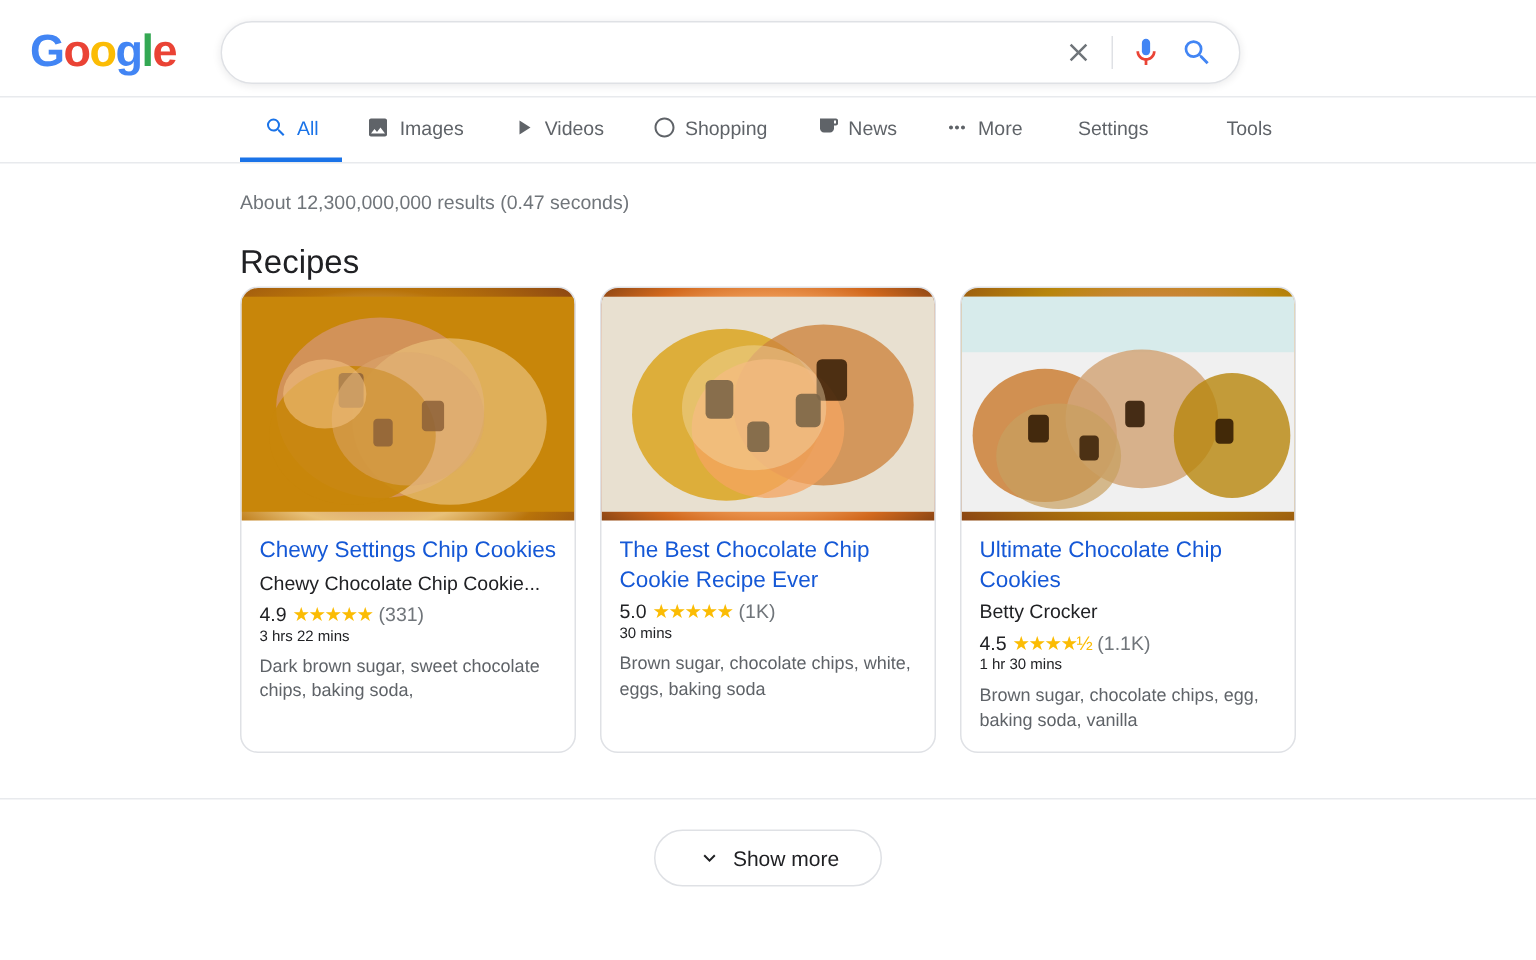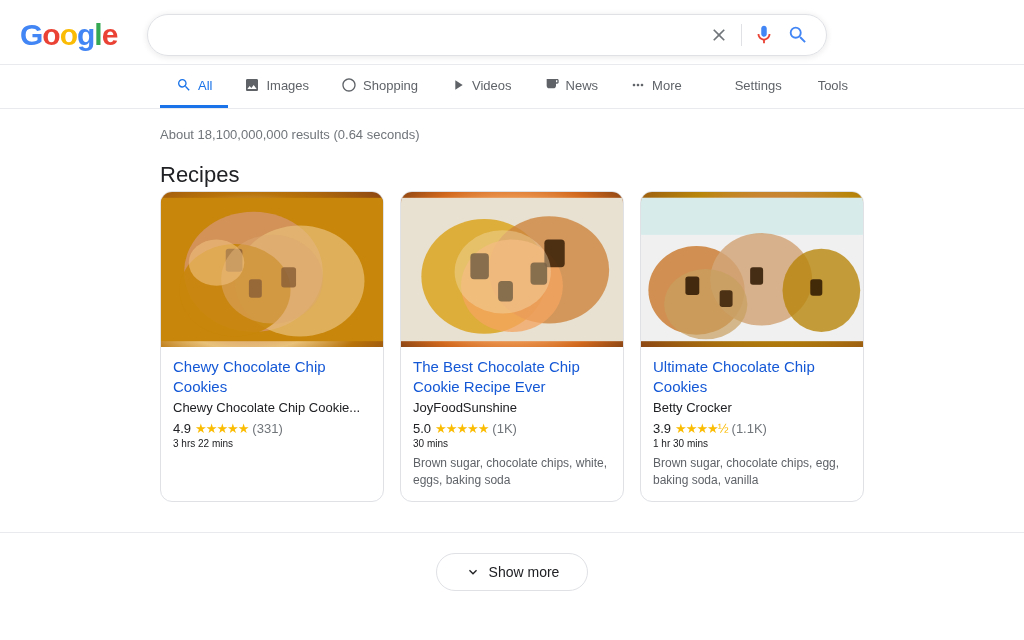--- a/index.html
+++ b/index.html
@@ -93,21 +93,21 @@
       text-decoration: none;
       white-space: nowrap;
     }
     .nav-tab.active {
       color: #1a73e8;
       border-bottom: 3px solid #1a73e8;
     }
     .nav-right {
       margin-left: auto;
       display: flex;
-      gap: 4px;
+      gap: 20px;
     }
     .nav-right .nav-tab {
       color: #5f6368;
     }
 
     
     .results-area {
       padding: 10px 160px 20px 160px;
     }
     .results-count {
@@ -273,30 +273,30 @@
 
   <div class="nav-tab">
     <svg width="16" height="16" viewBox="0 0 24 24">
       <path d="M21 19V5c0-1.1-.9-2-2-2H5c-1.1 0-2 .9-2 2v14c0 1.1.9 2 2 2h14c1.1 0 2-.9 2-2zM8.5 13.5l2.5 3.01L14.5 12l4.5 6H5l3.5-4.5z" fill="#5f6368"></path>
     </svg>
     <span>Images</span>
   </div>
 
   <div class="nav-tab">
     <svg width="16" height="16" viewBox="0 0 24 24">
+      <path d="M8 5v14l11-7z" fill="#5f6368"></path>
+    </svg>
+    <span>Videos</span>
+  </div>
+
+  <div class="nav-tab">
+    <svg width="16" height="16" viewBox="0 0 24 24">
       <path d="M12 2C6.48 2 2 6.48 2 12s4.48 10 10 10 10-4.48 10-10S17.52 2 12 2zm0 18c-4.41 0-8-3.59-8-8s3.59-8 8-8 8 3.59 8 8-3.59 8-8 8z" fill="#5f6368"></path>
     </svg>
     <span>Shopping</span>
-  </div>
-
-  <div class="nav-tab">
-    <svg width="16" height="16" viewBox="0 0 24 24">
-      <path d="M8 5v14l11-7z" fill="#5f6368"></path>
-    </svg>
-    <span>Videos</span>
   </div>
 
   <div class="nav-tab">
     <svg width="16" height="16" viewBox="0 0 24 24">
       <path d="M20 3H4v10c0 2.21 1.79 4 4 4h6c2.21 0 4-1.79 4-4v-3h2c1.11 0 2-.89 2-2V5c0-1.11-.89-2-2-2zm0 5h-2V5h2v3z" fill="#5f6368"></path>
     </svg>
     <span>News</span>
   </div>
 
   <div class="nav-tab">
@@ -310,69 +310,69 @@
     <div class="nav-tab">
       <span>Settings</span>
     </div>
     <div class="nav-tab">
       <span>Tools</span>
     </div>
   </div>
 </nav>
 
 <div class="results-area">
-  <div class="results-count">About 18,100,000,000 results (0.64 seconds)</div>
+  <div class="results-count">About 12,300,000,000 results (0.47 seconds)</div>
 
   <div class="section-title">Recipes</div>
 
   <div class="recipe-cards">
 
     <div class="recipe-card">
       <div class="recipe-img img-cookie-1">
         <svg viewBox="0 0 240 155" xmlns="http://www.w3.org/2000/svg">
           <rect width="240" height="155" fill="#c8860a"></rect>
           <ellipse cx="100" cy="80" rx="75" ry="65" fill="#d4956b" opacity="0.8"></ellipse>
           <ellipse cx="150" cy="90" rx="70" ry="60" fill="#e8c17a" opacity="0.7"></ellipse>
           <ellipse cx="80" cy="100" rx="60" ry="50" fill="#c8860a" opacity="0.9"></ellipse>
           <rect x="70" y="55" width="18" height="25" rx="3" fill="#3d1a00" opacity="0.85"></rect>
           <rect x="130" y="75" width="16" height="22" rx="3" fill="#3d1a00" opacity="0.85"></rect>
           <rect x="95" y="88" width="14" height="20" rx="3" fill="#3d1a00" opacity="0.85"></rect>
           <ellipse cx="120" cy="88" rx="55" ry="48" fill="#dba870" opacity="0.5"></ellipse>
           <ellipse cx="60" cy="70" rx="30" ry="25" fill="#f0c080" opacity="0.6"></ellipse>
         </svg>
       </div>
       <div class="recipe-info">
-        <div class="recipe-title">Chewy Chocolate Chip Cookies</div>
+        <div class="recipe-title">Chewy Settings Chip Cookies</div>
         <div class="recipe-source">Chewy Chocolate Chip Cookie...</div>
         <div class="recipe-rating">
           <span>4.9</span>
           <span class="stars">★★★★★</span>
           <span class="rating-count">(331)</span>
         </div>
         <div class="recipe-time">3 hrs 22 mins</div>
+        <div class="recipe-ingredients">Dark brown sugar, sweet chocolate chips, baking soda,</div>
       </div>
     </div>
 
     <div class="recipe-card">
       <div class="recipe-img img-cookie-2">
         <svg viewBox="0 0 240 155" xmlns="http://www.w3.org/2000/svg">
           <rect width="240" height="155" fill="#e8e0d0"></rect>
           <ellipse cx="90" cy="85" rx="68" ry="62" fill="#daa520" opacity="0.85"></ellipse>
           <ellipse cx="160" cy="78" rx="65" ry="58" fill="#cd853f" opacity="0.8"></ellipse>
           <ellipse cx="120" cy="95" rx="55" ry="50" fill="#f4a460" opacity="0.75"></ellipse>
           <rect x="75" y="60" width="20" height="28" rx="4" fill="#2c1500" opacity="0.9"></rect>
           <rect x="140" y="70" width="18" height="24" rx="4" fill="#2c1500" opacity="0.9"></rect>
           <rect x="105" y="90" width="16" height="22" rx="4" fill="#2c1500" opacity="0.9"></rect>
           <rect x="155" y="45" width="22" height="30" rx="4" fill="#2c1500" opacity="0.8"></rect>
           <ellipse cx="110" cy="80" rx="52" ry="45" fill="#f5deb3" opacity="0.4"></ellipse>
         </svg>
       </div>
       <div class="recipe-info">
         <div class="recipe-title">The Best Chocolate Chip Cookie Recipe Ever</div>
-        <div class="recipe-source">JoyFoodSunshine</div>
         <div class="recipe-rating">
           <span>5.0</span>
           <span class="stars">★★★★★</span>
           <span class="rating-count">(1K)</span>
         </div>
         <div class="recipe-time">30 mins</div>
         <div class="recipe-ingredients">Brown sugar, chocolate chips, white, eggs, baking soda</div>
       </div>
     </div>
 
@@ -388,21 +388,21 @@
           <rect x="48" y="85" width="15" height="20" rx="3" fill="#2c1500" opacity="0.85"></rect>
           <rect x="118" y="75" width="14" height="19" rx="3" fill="#2c1500" opacity="0.85"></rect>
           <rect x="183" y="88" width="13" height="18" rx="3" fill="#2c1500" opacity="0.85"></rect>
           <rect x="85" y="100" width="14" height="18" rx="3" fill="#2c1500" opacity="0.8"></rect>
         </svg>
       </div>
       <div class="recipe-info">
         <div class="recipe-title">Ultimate Chocolate Chip Cookies</div>
         <div class="recipe-source">Betty Crocker</div>
         <div class="recipe-rating">
-          <span>3.9</span>
+          <span>4.5</span>
           <span class="stars">★★★★½</span>
           <span class="rating-count">(1.1K)</span>
         </div>
         <div class="recipe-time">1 hr 30 mins</div>
         <div class="recipe-ingredients">Brown sugar, chocolate chips, egg, baking soda, vanilla</div>
       </div>
     </div>
 
   </div>
 </div>

